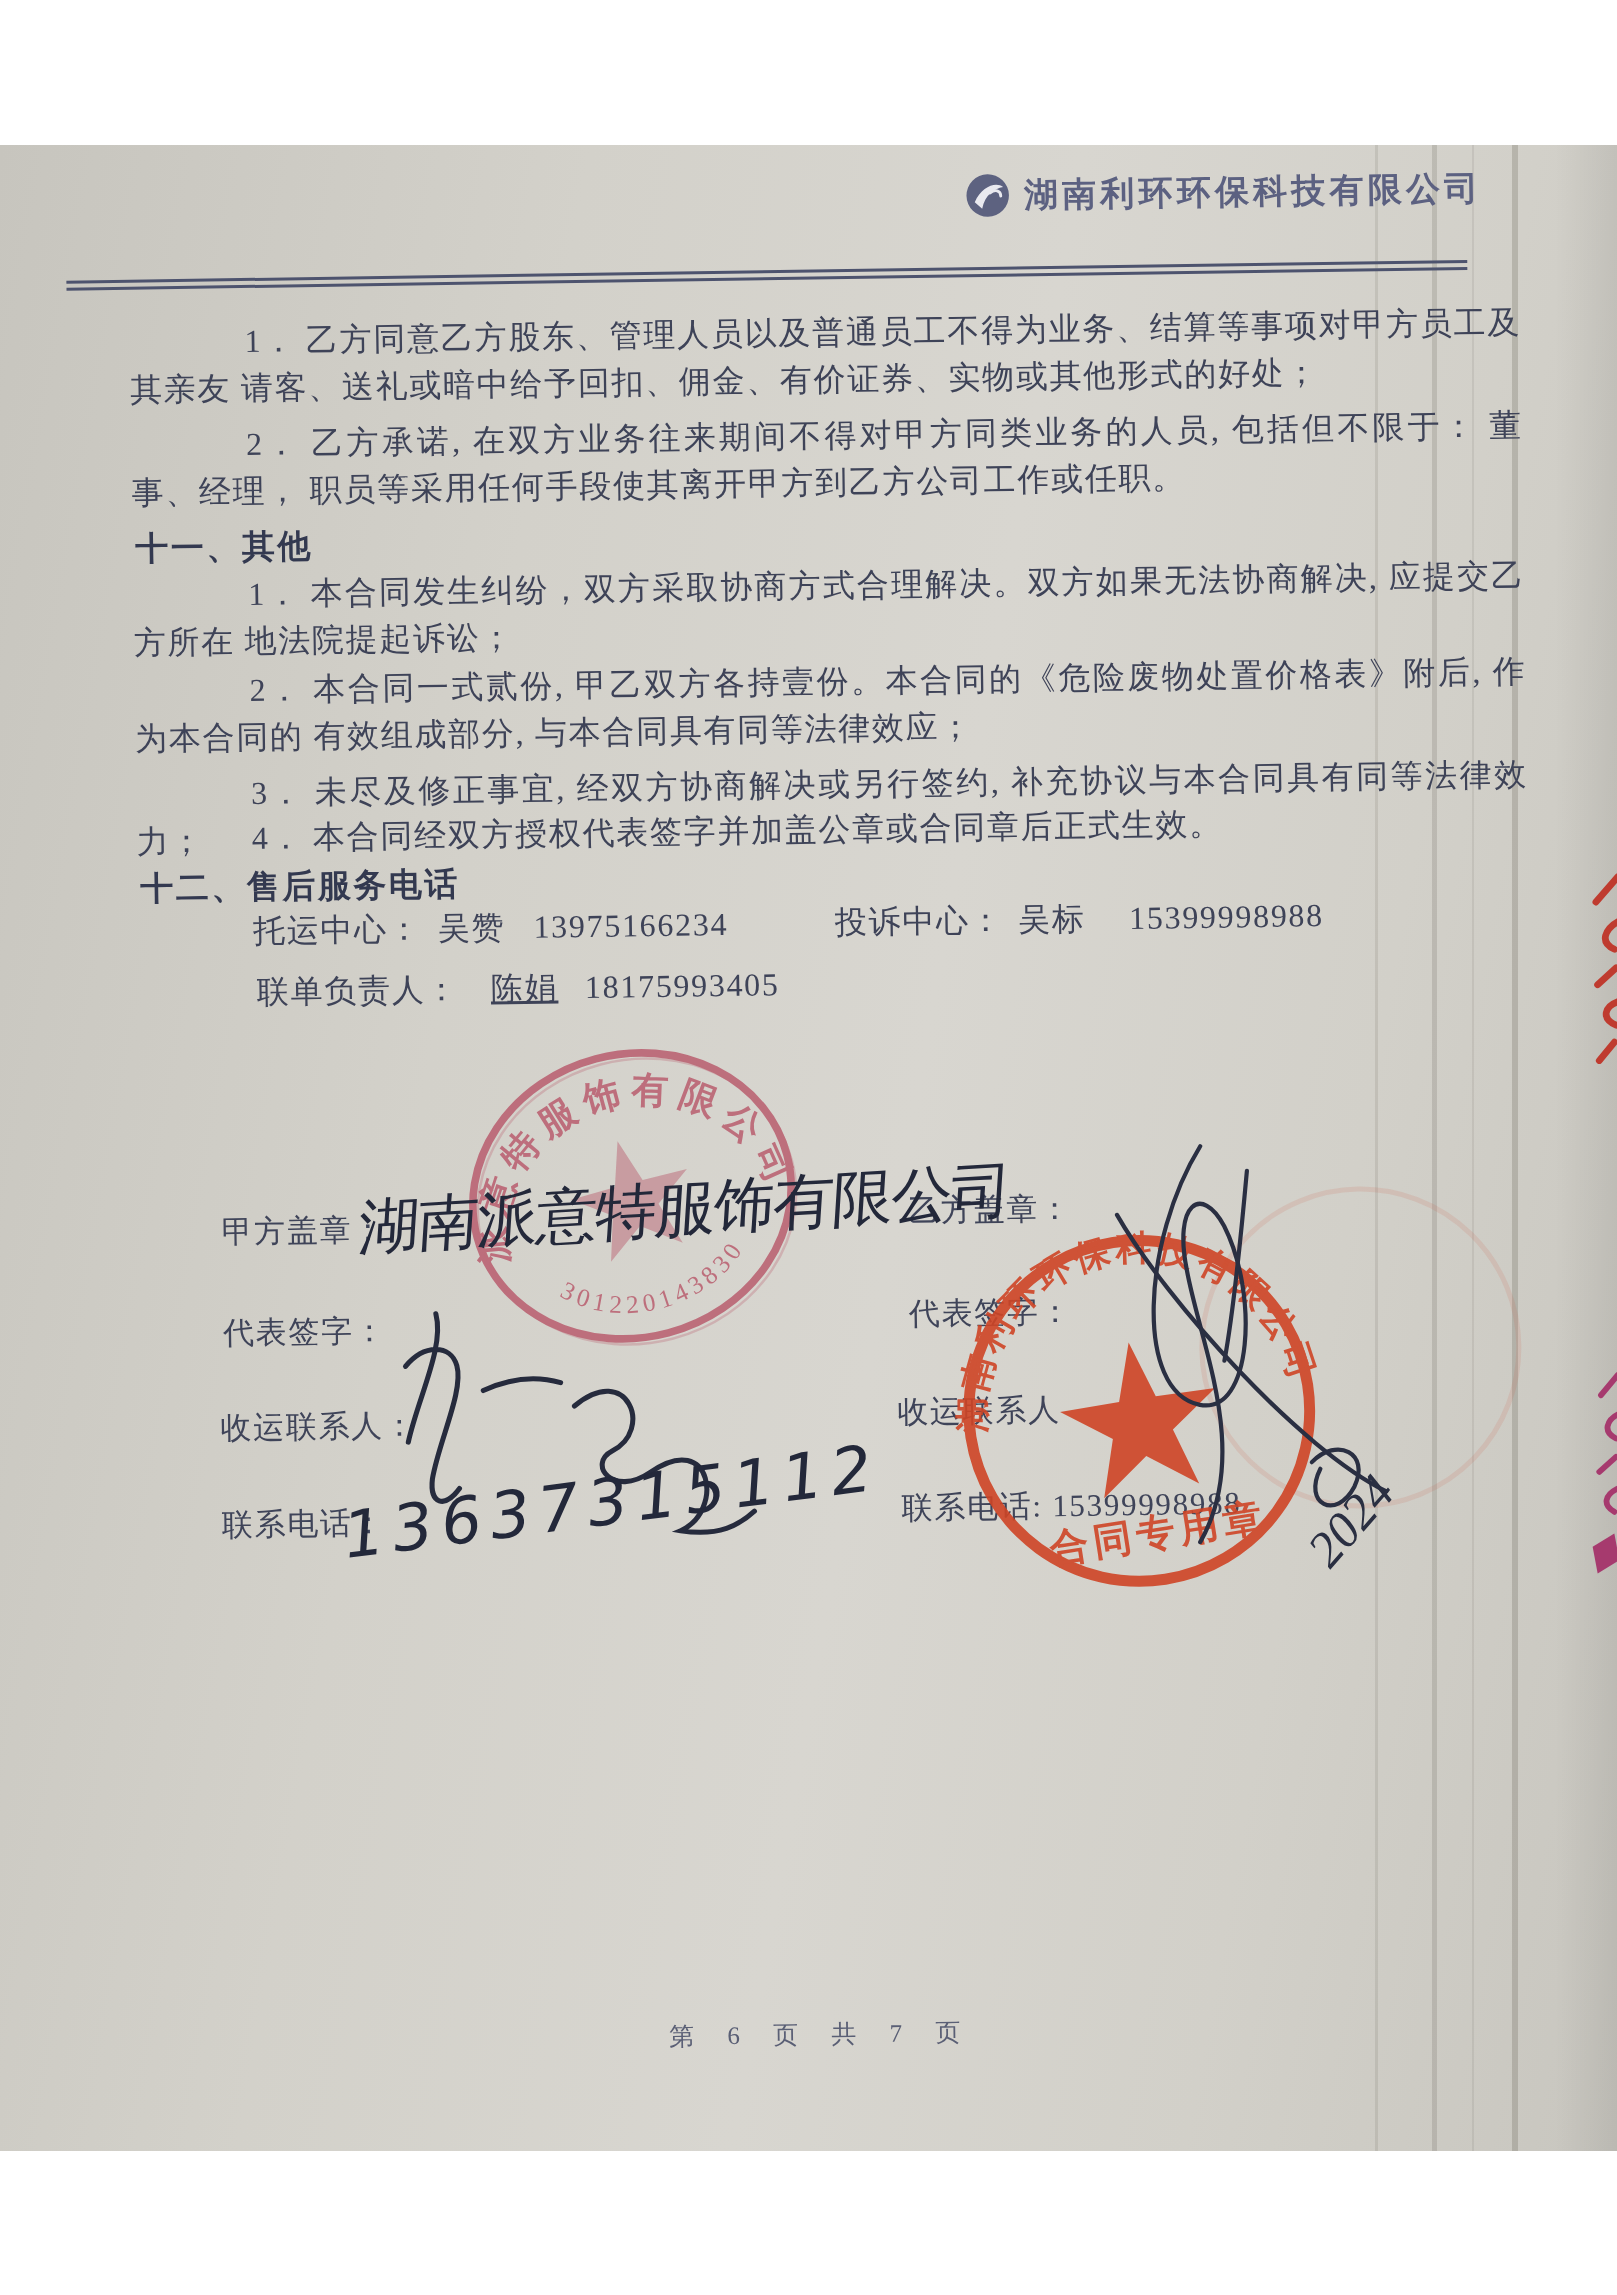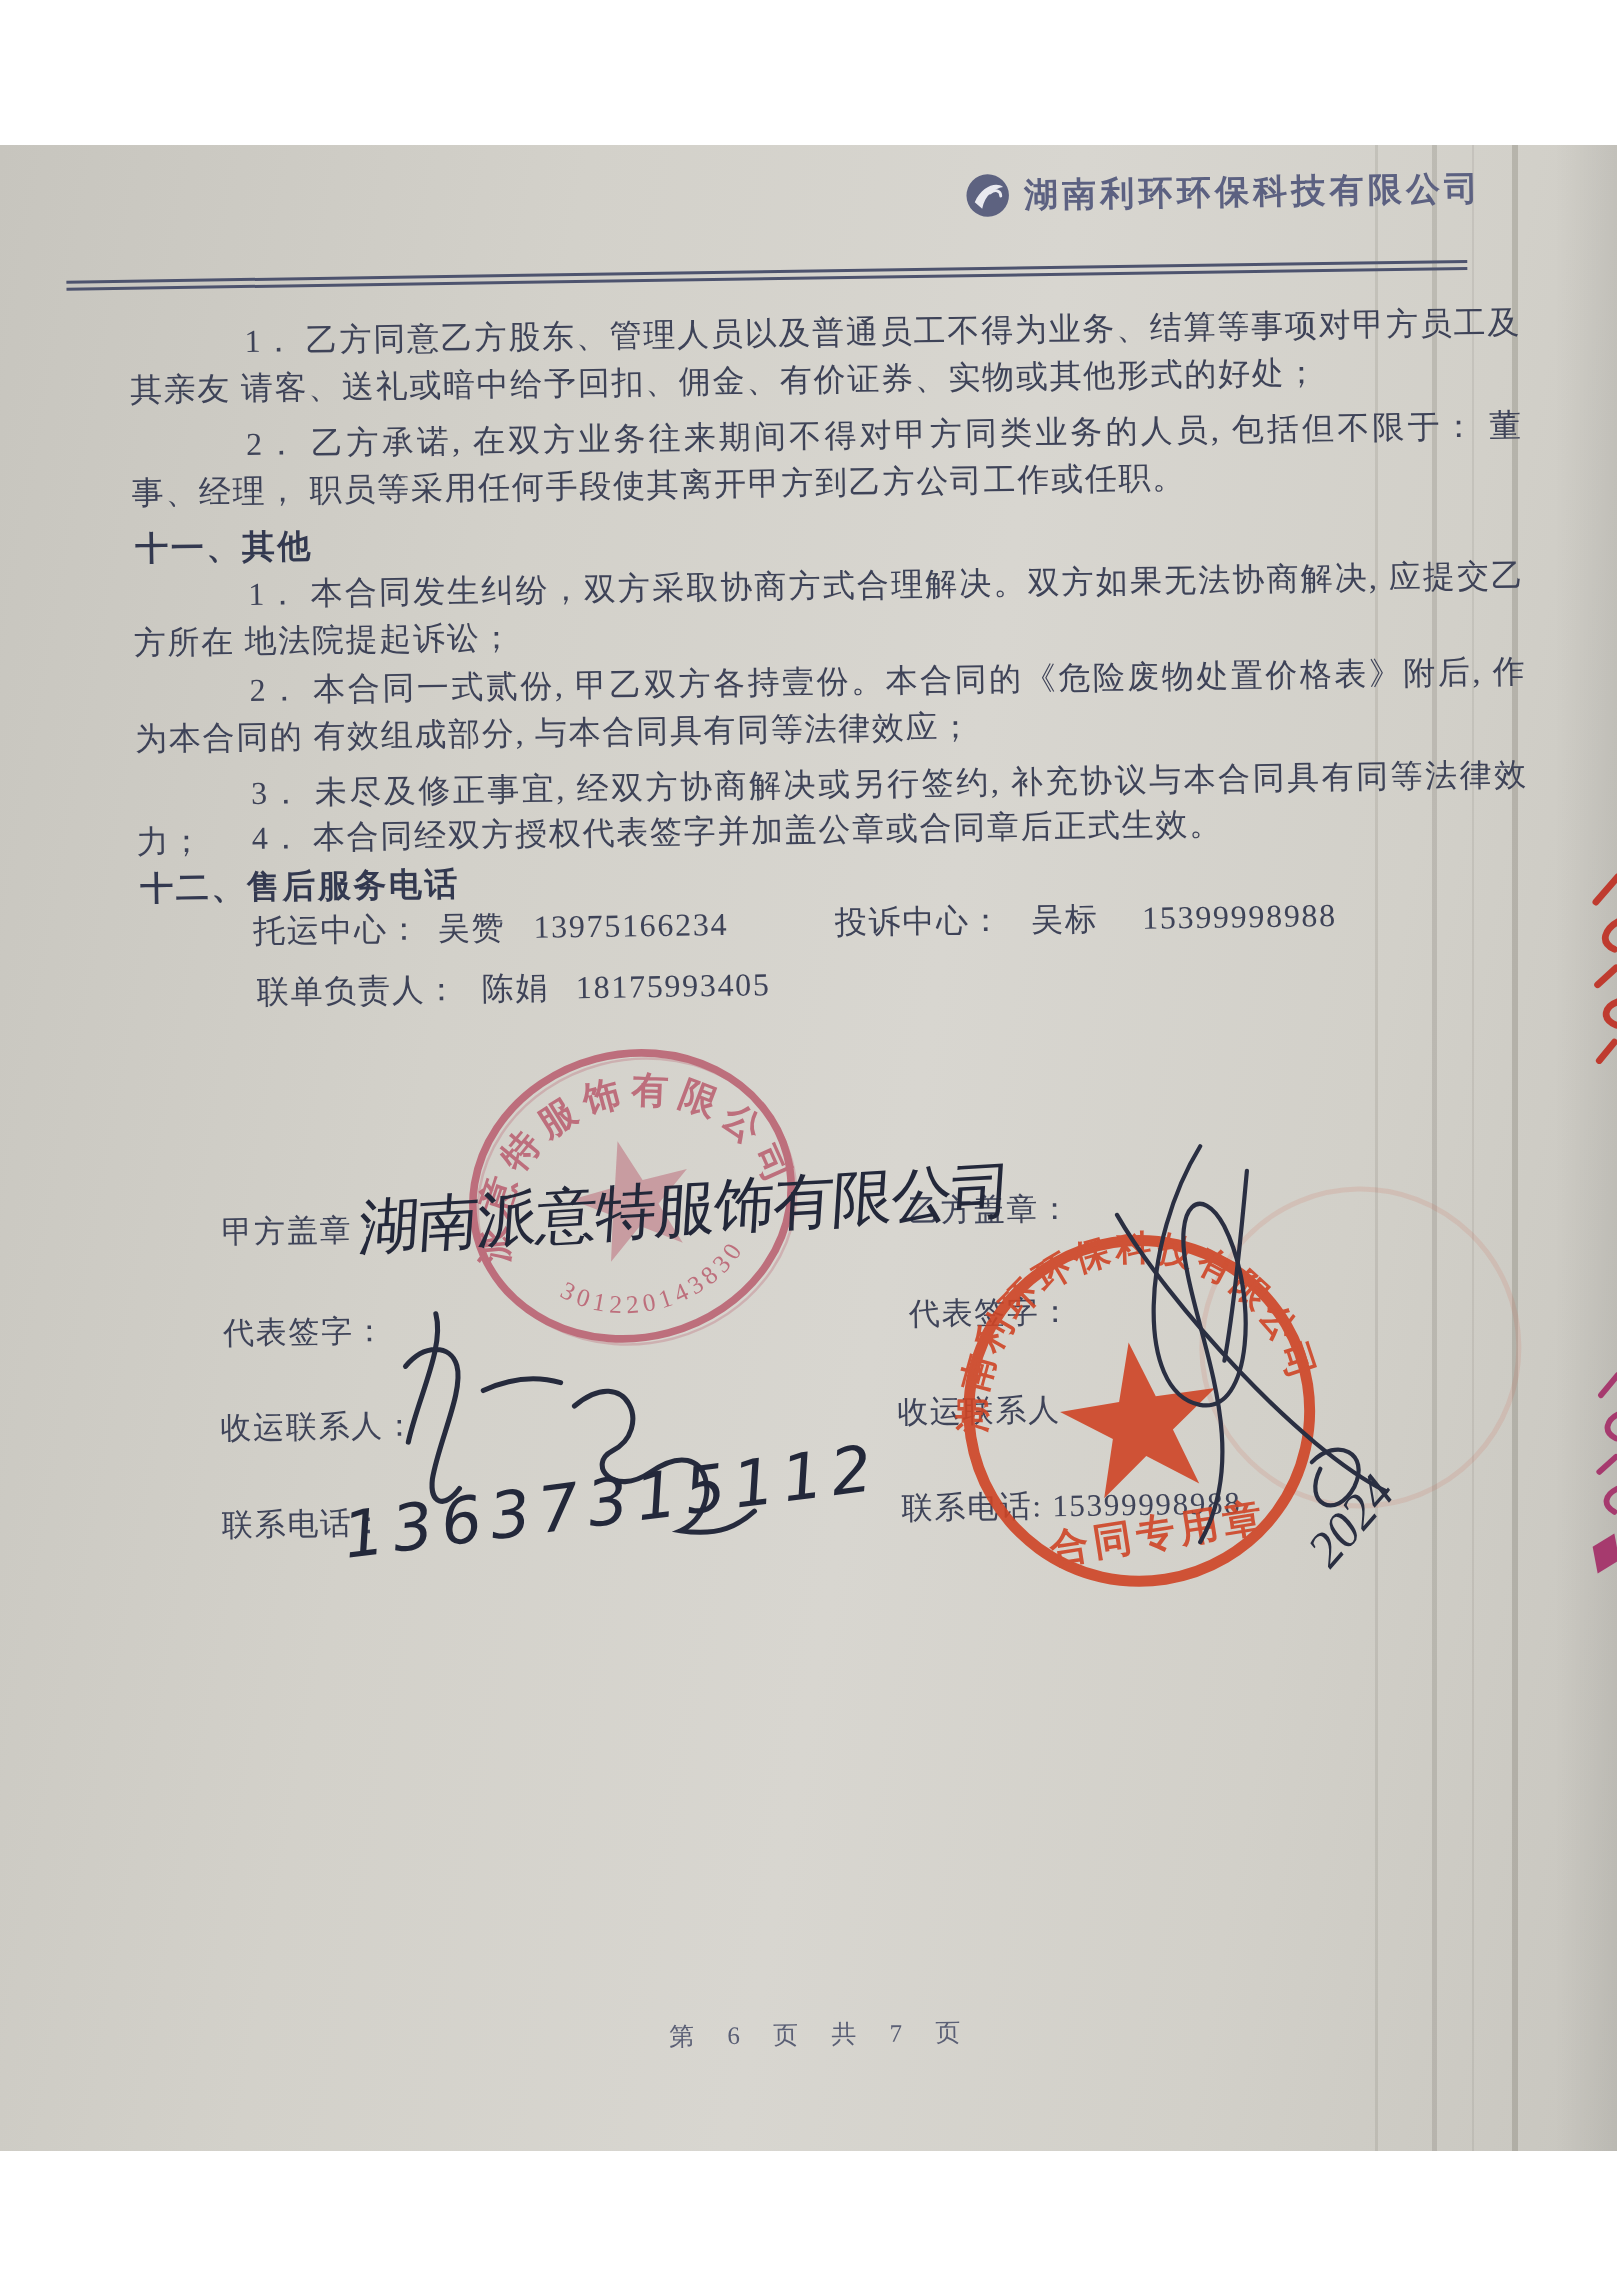--- a/index.html
+++ b/index.html
@@ -64,26 +64,26 @@
     <div class="t para" style="top:625px;">3．  未尽及修正事宜, 经双方协商解决或另行签约, 补充协议与本合同具有同等法律效力；</div>
     <div class="t para" style="top:670px;">4．  本合同经双方授权代表签字并加盖公章或合同章后正式生效。</div>
 
     <div class="t hdr" style="top:720px;">十二、售后服务电话</div>
 
     <div class="t svc" style="left:257px;top:765px;">
       <span>托运中心：</span>
       <span style="margin-left:6.7px;margin-top:24px;">吴赞</span>
       <span style="margin-left:18.5px;">13975166234</span>
       <span style="margin-left:97px;">投诉中心：</span>
-      <span style="margin-left:18px;">吴标</span>
+      <span style="margin-left:5px;">吴标</span>
       <span style="margin-left:34px;">15399998988</span>
     </div>
     <div class="t svc" style="left:260px;top:826px;">
       <span>联单负责人：</span>
-      <span style="margin-left:13px;">陈娟</span>
+      <span style="margin-left:22px;text-decoration:underline;">陈娟</span>
       <span style="margin-left:17px;">18175993405</span>
     </div>
 
     <div class="t sign-label" style="left:221px;top:1066px;">甲方盖章：</div>
     <div class="t sign-label" style="left:908px;top:1055px;">乙方盖章：</div>
     <div class="t sign-label" style="left:221px;top:1167px;">代表签字：</div>
     <div class="t sign-label" style="left:907px;top:1158px;">代表签字：</div>
     <div class="t sign-label" style="left:217px;top:1262px;">收运联系人：</div>
     <div class="t sign-label" style="left:894px;top:1256px;">收运联系人</div>
     <div class="t sign-label" style="left:217px;top:1359px;">联系电话：</div>

